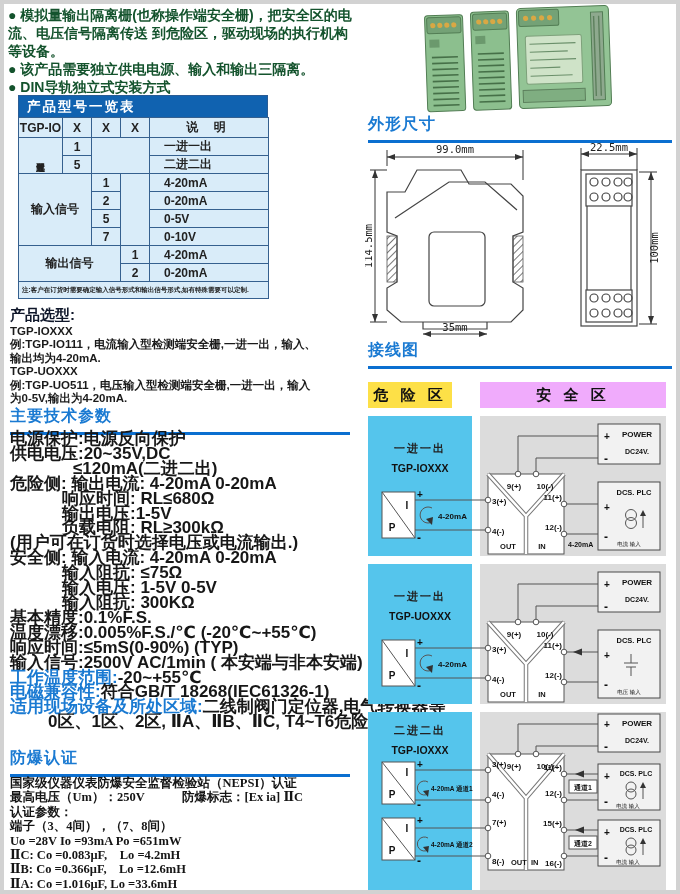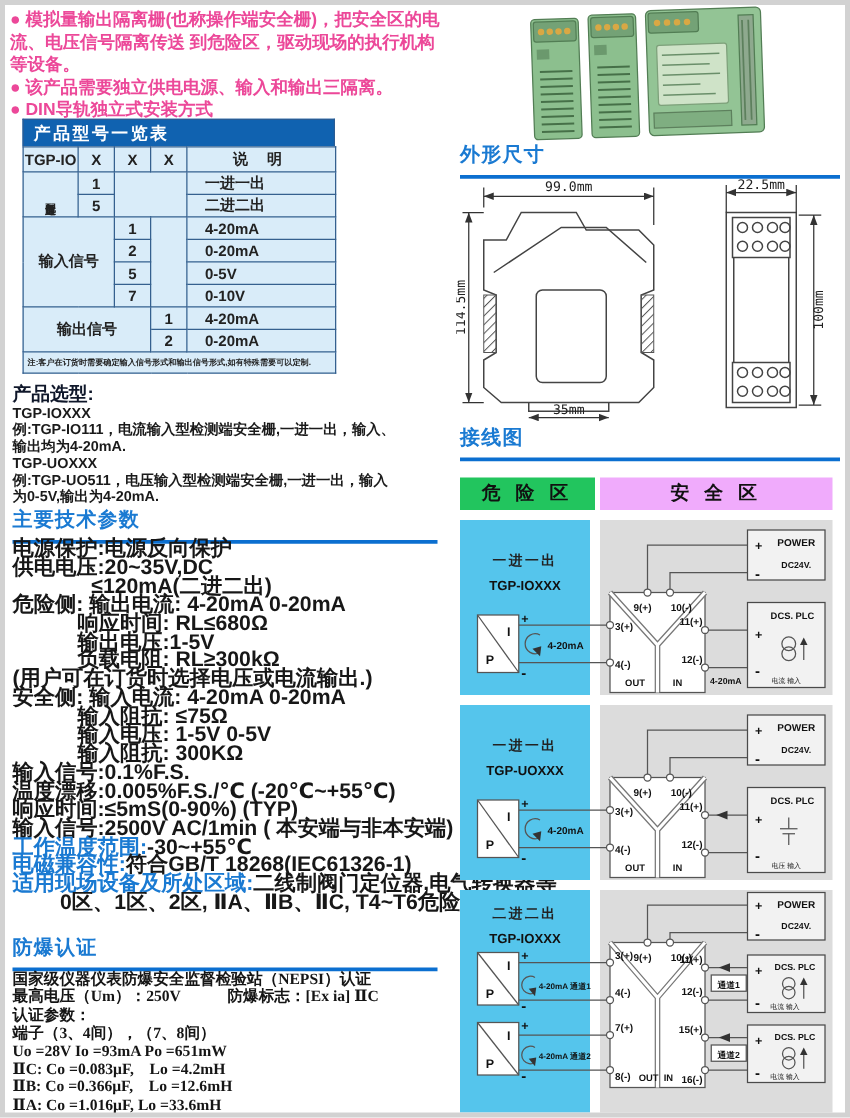--- a/index.html
+++ b/index.html
@@ -1,21 +1,21 @@
 <!DOCTYPE html>
 <html><head>
 <meta charset="utf-8">
 <style>
 *{margin:0;padding:0;box-sizing:border-box}
 html,body{width:680px;height:894px}
 body{position:relative;background:#fff;font-family:"Liberation Sans","DejaVu Sans",sans-serif;color:#111;overflow:hidden}
 .abs{position:absolute}
 .frame{position:absolute;inset:0;border:4px solid #d2d2d2;pointer-events:none;z-index:50}
 
-.bullets{left:8px;top:6px;width:352px;font-size:14px;font-weight:bold;line-height:18px;color:#ec4899}
+.bullets{left:8px;top:6px;width:352px;font-size:14px;font-weight:bold;line-height:18px;color:#14532d}
 
 .tblwrap{left:18px;top:95px;width:250px}
 .tbl-title{height:22px;background:#1062b0;color:#fff;font-size:13.5px;font-weight:bold;line-height:22px;padding-left:8px;letter-spacing:2px;border:1px solid #2a5c94;border-bottom:none}
 table.mtbl{width:250px;border-collapse:collapse;table-layout:fixed;background:#d9ecf9}
 table.mtbl td{border:1px solid #35608f;font-size:12px;font-weight:bold;text-align:center;height:18px;padding:0;color:#222}
 table.mtbl td.desc{text-align:left;padding-left:14px;font-size:12px}
 table.mtbl td.hdr{font-size:12px}
 table.mtbl td.deschdr{letter-spacing:6px}
 table.mtbl td.note{font-size:6.5px;text-align:left;padding-left:3px;white-space:nowrap;height:17px;font-weight:bold}
 .vtext{writing-mode:vertical-rl;text-orientation:upright;font-size:8.5px;line-height:9px;margin:0 auto;font-weight:bold}
@@ -32,21 +32,21 @@
 .cert-title{left:10px;top:748px;width:340px}
 .cert{left:10px;top:776px;width:354px;font-family:"Liberation Serif","DejaVu Serif",serif}
 .cline{font-size:12.5px;font-weight:600;line-height:14.4px;white-space:nowrap;color:#151515}
 
 .photo{left:420px;top:2px}
 .outline-title{left:368px;top:114px;width:304px}
 .drawing{left:365px;top:140px}
 .wiring-title{left:368px;top:340px;width:304px}
 .wiring{left:368px;top:382px;width:300px;height:508px}
 .zcell{position:absolute;top:0;height:26px;line-height:26px;text-align:center;font-size:15px;font-weight:bold;letter-spacing:4px;color:#111}
-.zcyan{left:0;width:108px;background:#22c55e}
+.zcyan{left:0;width:84px;background:#fde047}
 .zgry{left:112px;width:186px;background:#f0abfc}
 .wrow{position:absolute;left:0;width:300px}
 .panel{position:absolute;top:0;height:100%}
 .pcyan{left:0;width:104px;background:#55c5ec}
 .pgry{left:112px;width:186px;background:#dcdcdc}
 .wsvg{position:absolute;left:0;top:0}
 
 svg text{fill:#111;font-family:"Liberation Sans","DejaVu Sans",sans-serif}
 .t11b{font-size:11px;font-weight:bold;letter-spacing:2px;fill:#222}
 .t10m{font-size:10.5px;font-weight:bold}
@@ -160,25 +160,25 @@
   <div class="tline ind-b"><span class="bl"></span><span>≤120mA(二进二出)</span></div>
   <div class="tline"><span class="bl"></span><span>危险侧: 输出电流: 4-20mA 0-20mA</span></div>
   <div class="tline ind-a"><span class="bl"></span><span>响应时间: RL≤680Ω</span></div>
   <div class="tline ind-a"><span class="bl"></span><span>输出电压:1-5V</span></div>
   <div class="tline ind-a"><span class="bl"></span><span>负载电阻: RL≥300kΩ</span></div>
   <div class="tline"><span class="bl"></span><span>(用户可在订货时选择电压或电流输出.)</span></div>
   <div class="tline"><span class="bl"></span><span>安全侧: 输入电流: 4-20mA 0-20mA</span></div>
   <div class="tline ind-a"><span class="bl"></span><span>输入阻抗: ≤75Ω</span></div>
   <div class="tline ind-a"><span class="bl"></span><span>输入电压: 1-5V  0-5V</span></div>
   <div class="tline ind-a"><span class="bl"></span><span>输入阻抗: 300KΩ</span></div>
-  <div class="tline"><span class="bl"></span><span>输入信号:0.1%F.S.</span></div>
+  <div class="tline"><span class="bl"></span><span>基本精度:0.1%F.S.</span></div>
   <div class="tline"><span class="bl"></span><span>温度漂移:0.005%F.S./℃ (-20℃~+55℃)</span></div>
   <div class="tline"><span class="bl"></span><span>响应时间:≤5mS(0-90%) (TYP)</span></div>
   <div class="tline"><span class="bl"></span><span>输入信号:2500V AC/1min ( 本安端与非本安端)</span></div>
-  <div class="tline"><span class="bl">工作温度范围:</span><span>-30~+55℃</span></div>
+  <div class="tline"><span class="bl">工作温度范围:</span><span>-20~+55℃</span></div>
   <div class="tline"><span class="bl">电磁兼容性:</span><span>符合GB/T 18268(IEC61326-1)</span></div>
   <div class="tline"><span class="bl">适用现场设备及所处区域:</span><span>二线制阀门定位器,电气转换器等</span></div>
   <div class="tline ind-c"><span class="bl"></span><span>0区、1区、2区,  ⅡA、ⅡB、ⅡC, T4~T6危险区</span></div>
 </div>
 
 <div class="abs sec-title cert-title">防爆认证</div>
 <div class="abs cert">
   <div class="cline">国家级仪器仪表防爆安全监督检验站（NEPSI）认证</div>
   <div class="cline">最高电压（Um）：250V　　　防爆标志：[Ex ia] ⅡC</div>
   <div class="cline">认证参数：</div>

